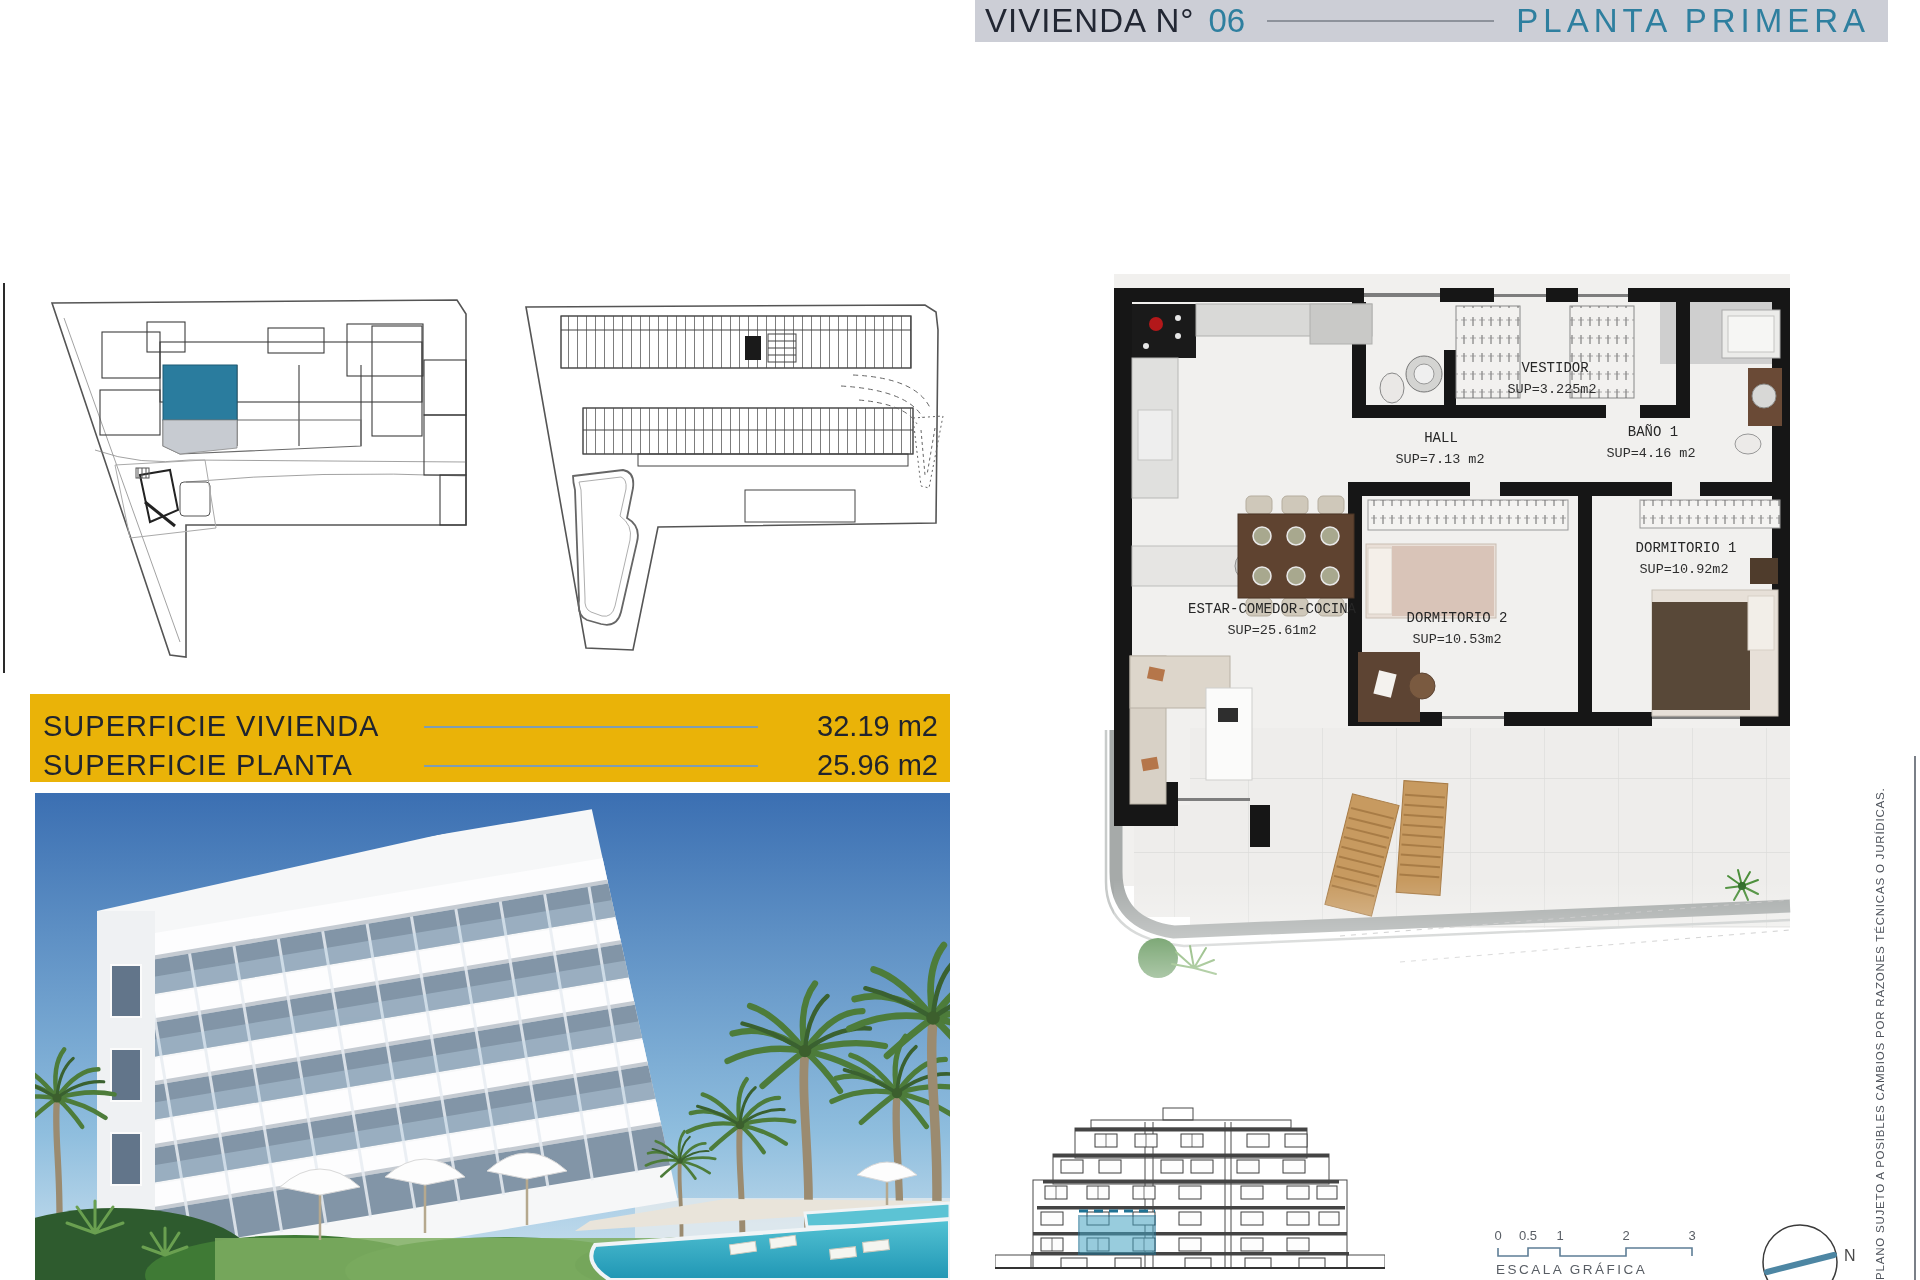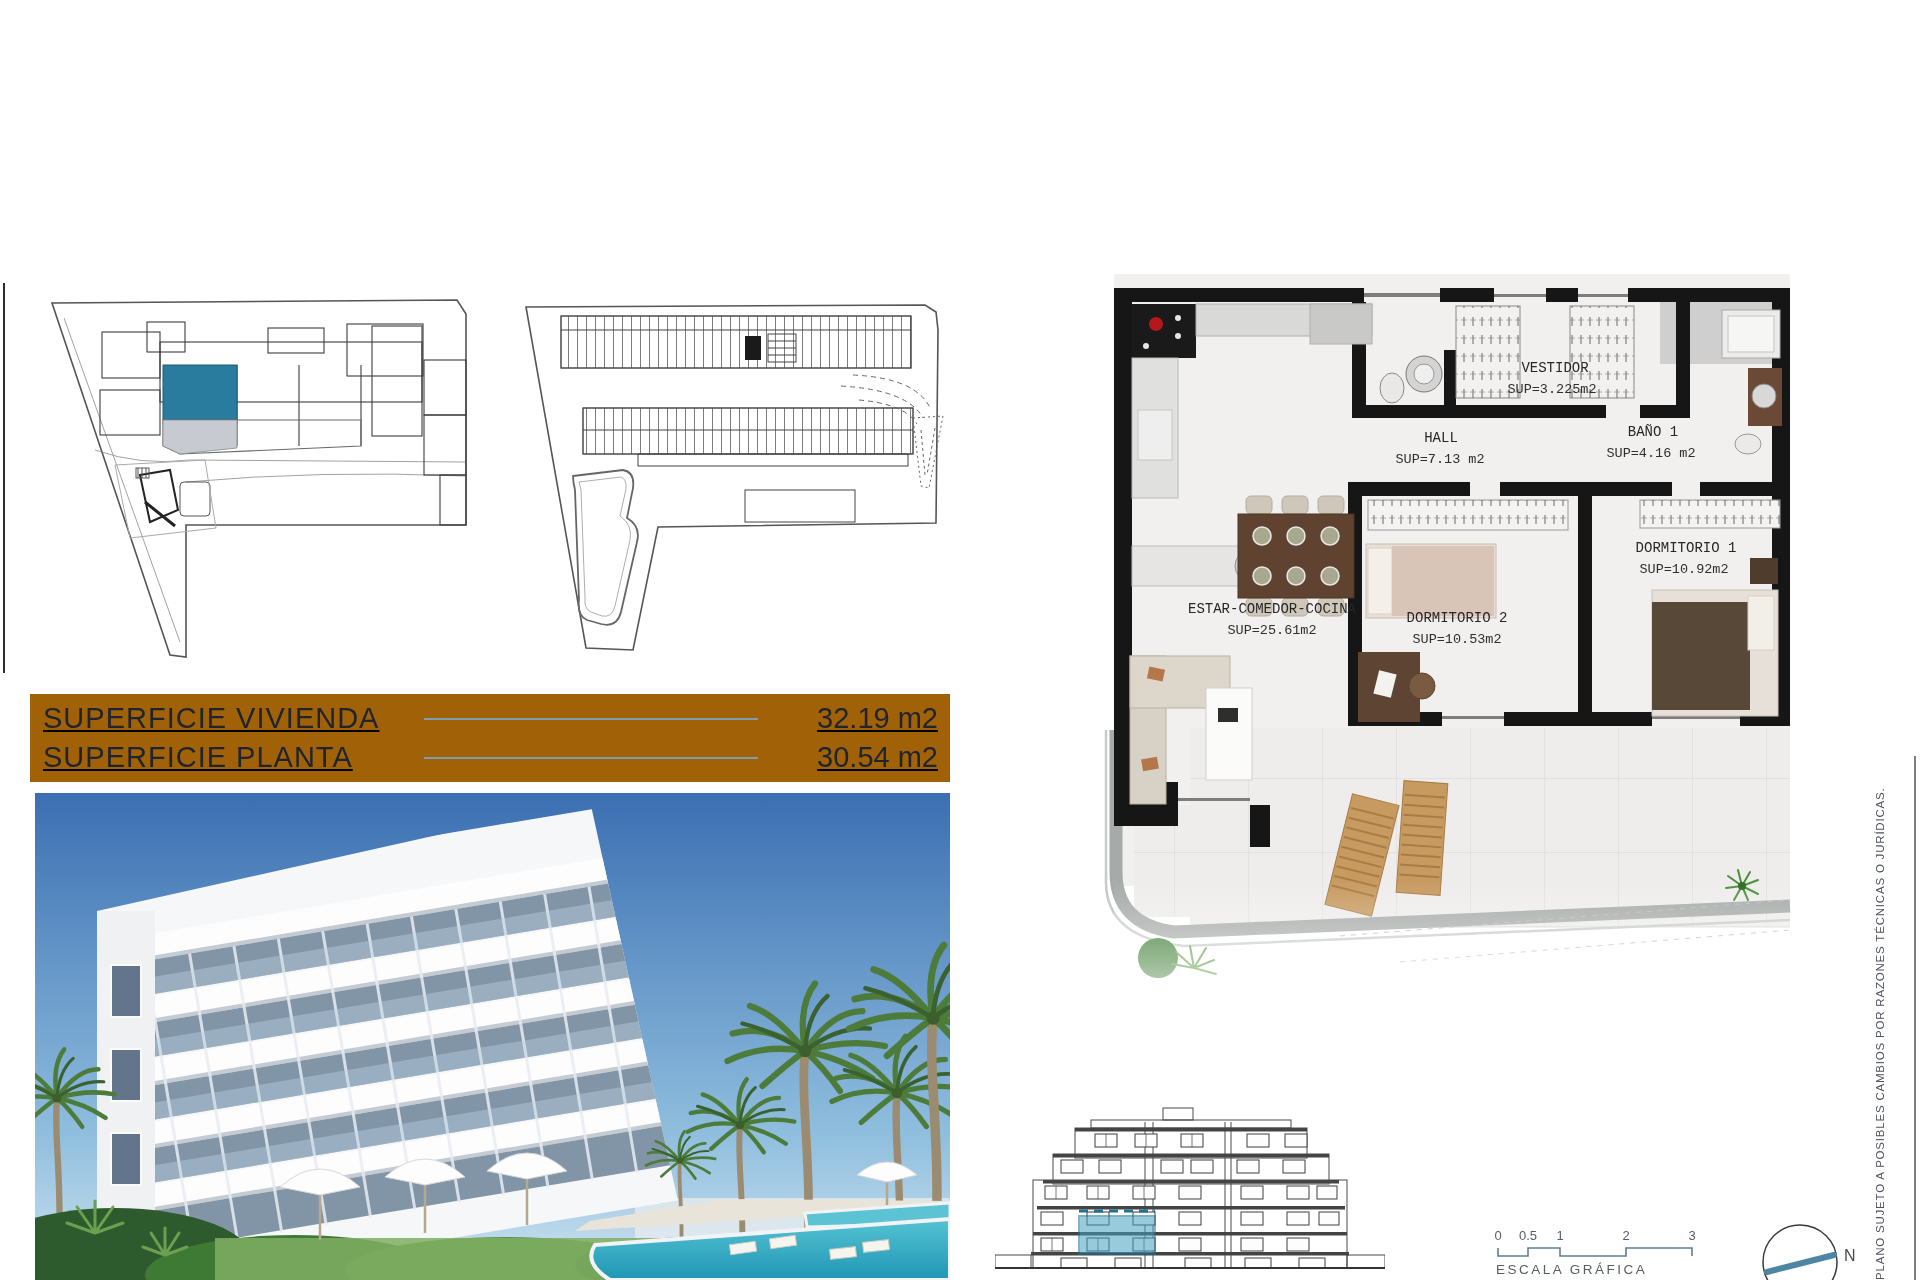--- a/index.html
+++ b/index.html
@@ -8,41 +8,47 @@
   .abs{position:absolute;}
   
   #titlebar{left:975px;top:0;width:913px;height:42px;background:#ccced6;
     display:flex;align-items:center;padding:0 18px 0 10px;box-sizing:border-box;}
   #titlebar .t-dark{font-size:33px;font-weight:300;letter-spacing:1px;color:#222733;white-space:nowrap;}
   #titlebar .t-teal{font-size:33px;font-weight:300;color:#2e7f9f;white-space:nowrap;}
   #titlebar .t-num{margin-left:14px;}
   #titlebar .t-rule{flex:1;height:2px;background:#8d929b;margin:0 22px;}
   #titlebar .t-suffix{letter-spacing:5px;}
   
-  #areas{left:30px;top:694px;width:920px;height:88px;background:#a16207;
-    display:flex;flex-direction:column;justify-content:center;gap:6px;
-    padding:0 12px 0 13px;box-sizing:border-box;text-decoration:underline;}
+  #areas{left:30px;top:694px;width:920px;height:88px;background:#eab308;
+    display:flex;flex-direction:column;justify-content:flex-end;gap:6px;
+    padding:0 12px 0 13px;box-sizing:border-box;}
   .a-row{display:flex;align-items:center;}
   .a-label{width:375px;font-size:29px;font-weight:300;letter-spacing:1px;color:#20242e;white-space:nowrap;}
   .a-rule{flex:1;height:2px;background:#7e9db1;margin:0 28px 0 6px;}
   .a-value{width:152px;text-align:right;font-size:29px;font-weight:300;color:#20242e;white-space:nowrap;}
   
   text.cad{font-family:"Liberation Mono",monospace;font-size:14px;fill:#262626;}
   text.cadsm{font-family:"Liberation Mono",monospace;font-size:13.5px;fill:#2e2e2e;}
   
   #disclaimer{left:1874px;top:808px;width:24px;height:472px;
     writing-mode:vertical-rl;transform:rotate(180deg);
     font-size:11.5px;font-weight:300;letter-spacing:0.8px;color:#4e535b;white-space:nowrap;}
   .vline{background:#2a2a2a;}
 </style>
 </head>
 <body>
 
 <div id="page">
 
+  <div id="titlebar" class="abs">
+    <span class="t-dark">VIVIENDA N°</span>
+    <span class="t-teal t-num">06</span>
+    <span class="t-rule"></span>
+    <span class="t-teal t-suffix">PLANTA PRIMERA</span>
+  </div>
 
   <div class="abs vline" style="left:3px;top:283px;width:2px;height:390px;"></div>
 
   <div class="abs" style="left:1914px;top:756px;width:2px;height:524px;background:#7a7f87;"></div>
 
   <svg class="abs" style="left:20px;top:270px;" width="478" height="398" viewBox="0 0 478 398">
     <g fill="none" stroke="#555" stroke-width="1.6">
       <path d="M32,33 L437,30 L446,44 L446,255 L166,255 L166,387 L150,385 Z"></path>
     </g>
     <g fill="none" stroke="#8a8a8a" stroke-width="0.8">
@@ -123,21 +129,21 @@
 
   <div id="areas" class="abs">
     <div class="a-row">
       <span class="a-label">SUPERFICIE VIVIENDA</span>
       <span class="a-rule"></span>
       <span class="a-value">32.19 m2</span>
     </div>
     <div class="a-row">
       <span class="a-label">SUPERFICIE PLANTA</span>
       <span class="a-rule"></span>
-      <span class="a-value">30.54 m2</span>
+      <span class="a-value">25.96 m2</span>
     </div>
   </div>
 
   <svg class="abs" style="left:35px;top:793px;" width="915" height="487" viewBox="0 0 915 487">
     <defs>
       <linearGradient id="sky" x1="0" y1="0" x2="0" y2="1">
         <stop offset="0" stop-color="#3b6fb2"></stop>
           <stop offset="0.7" stop-color="#8fbede"></stop>
           <stop offset="1" stop-color="#cfe3f0"></stop>
       </linearGradient>

